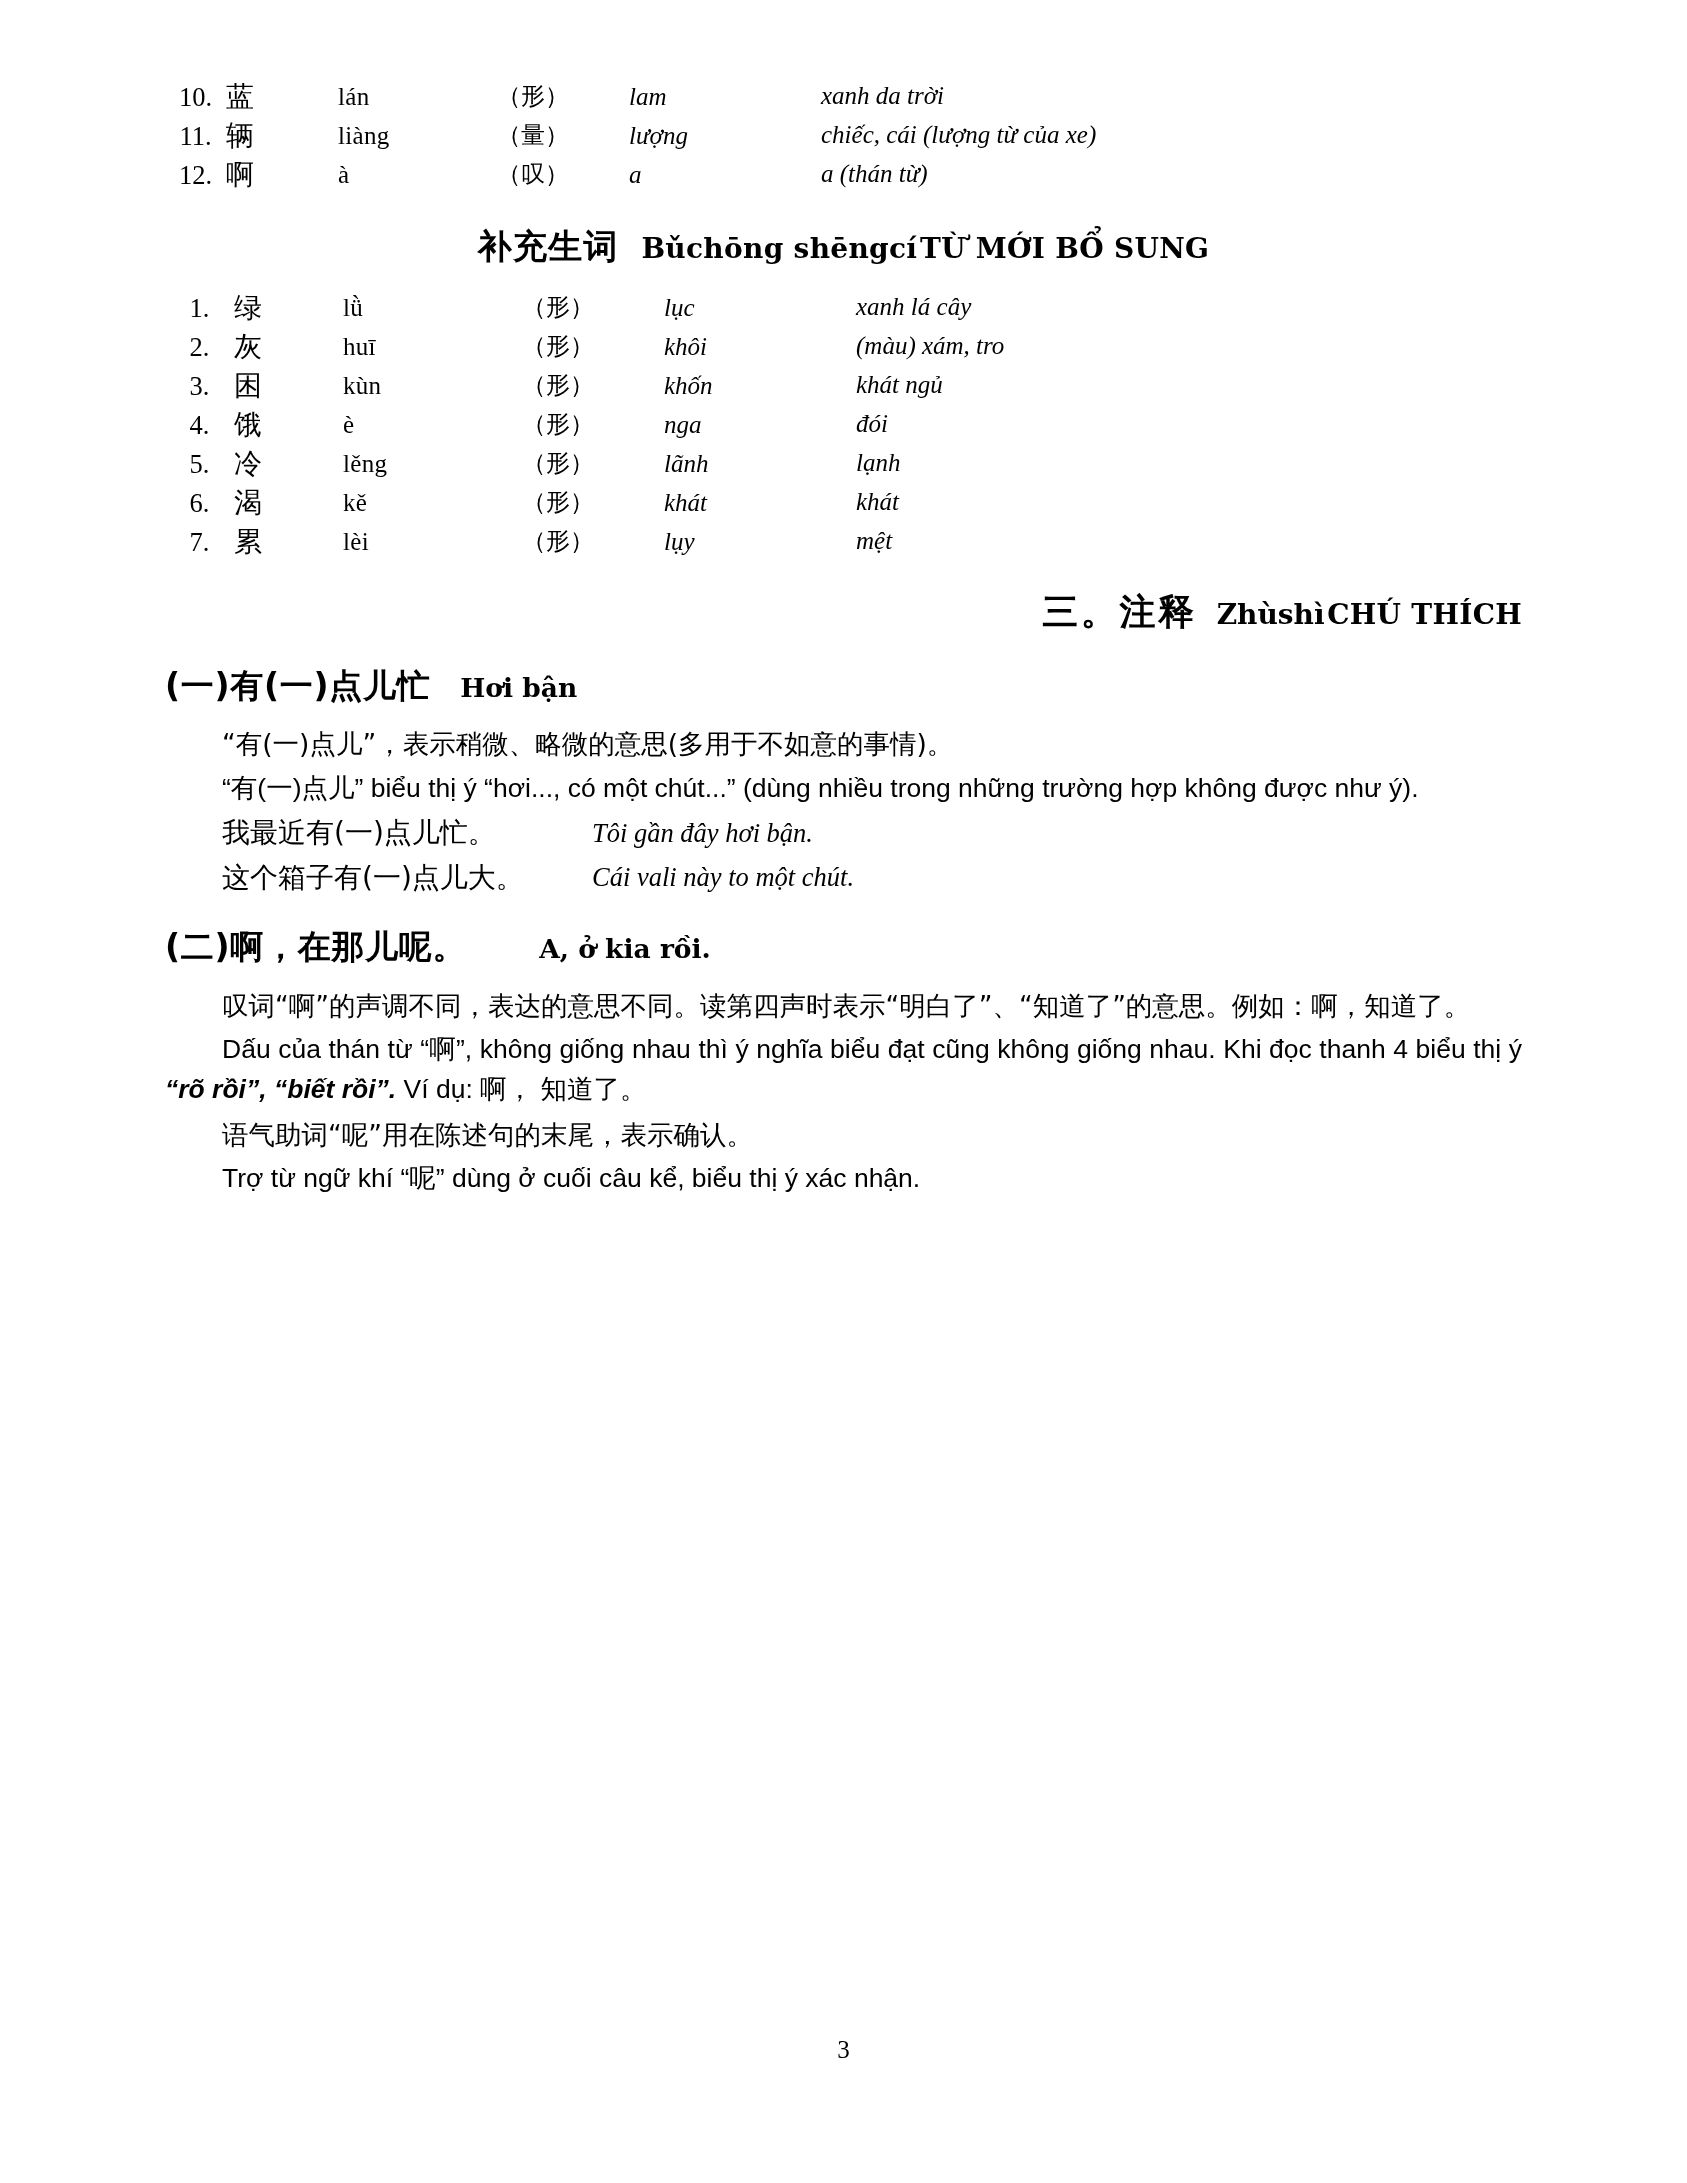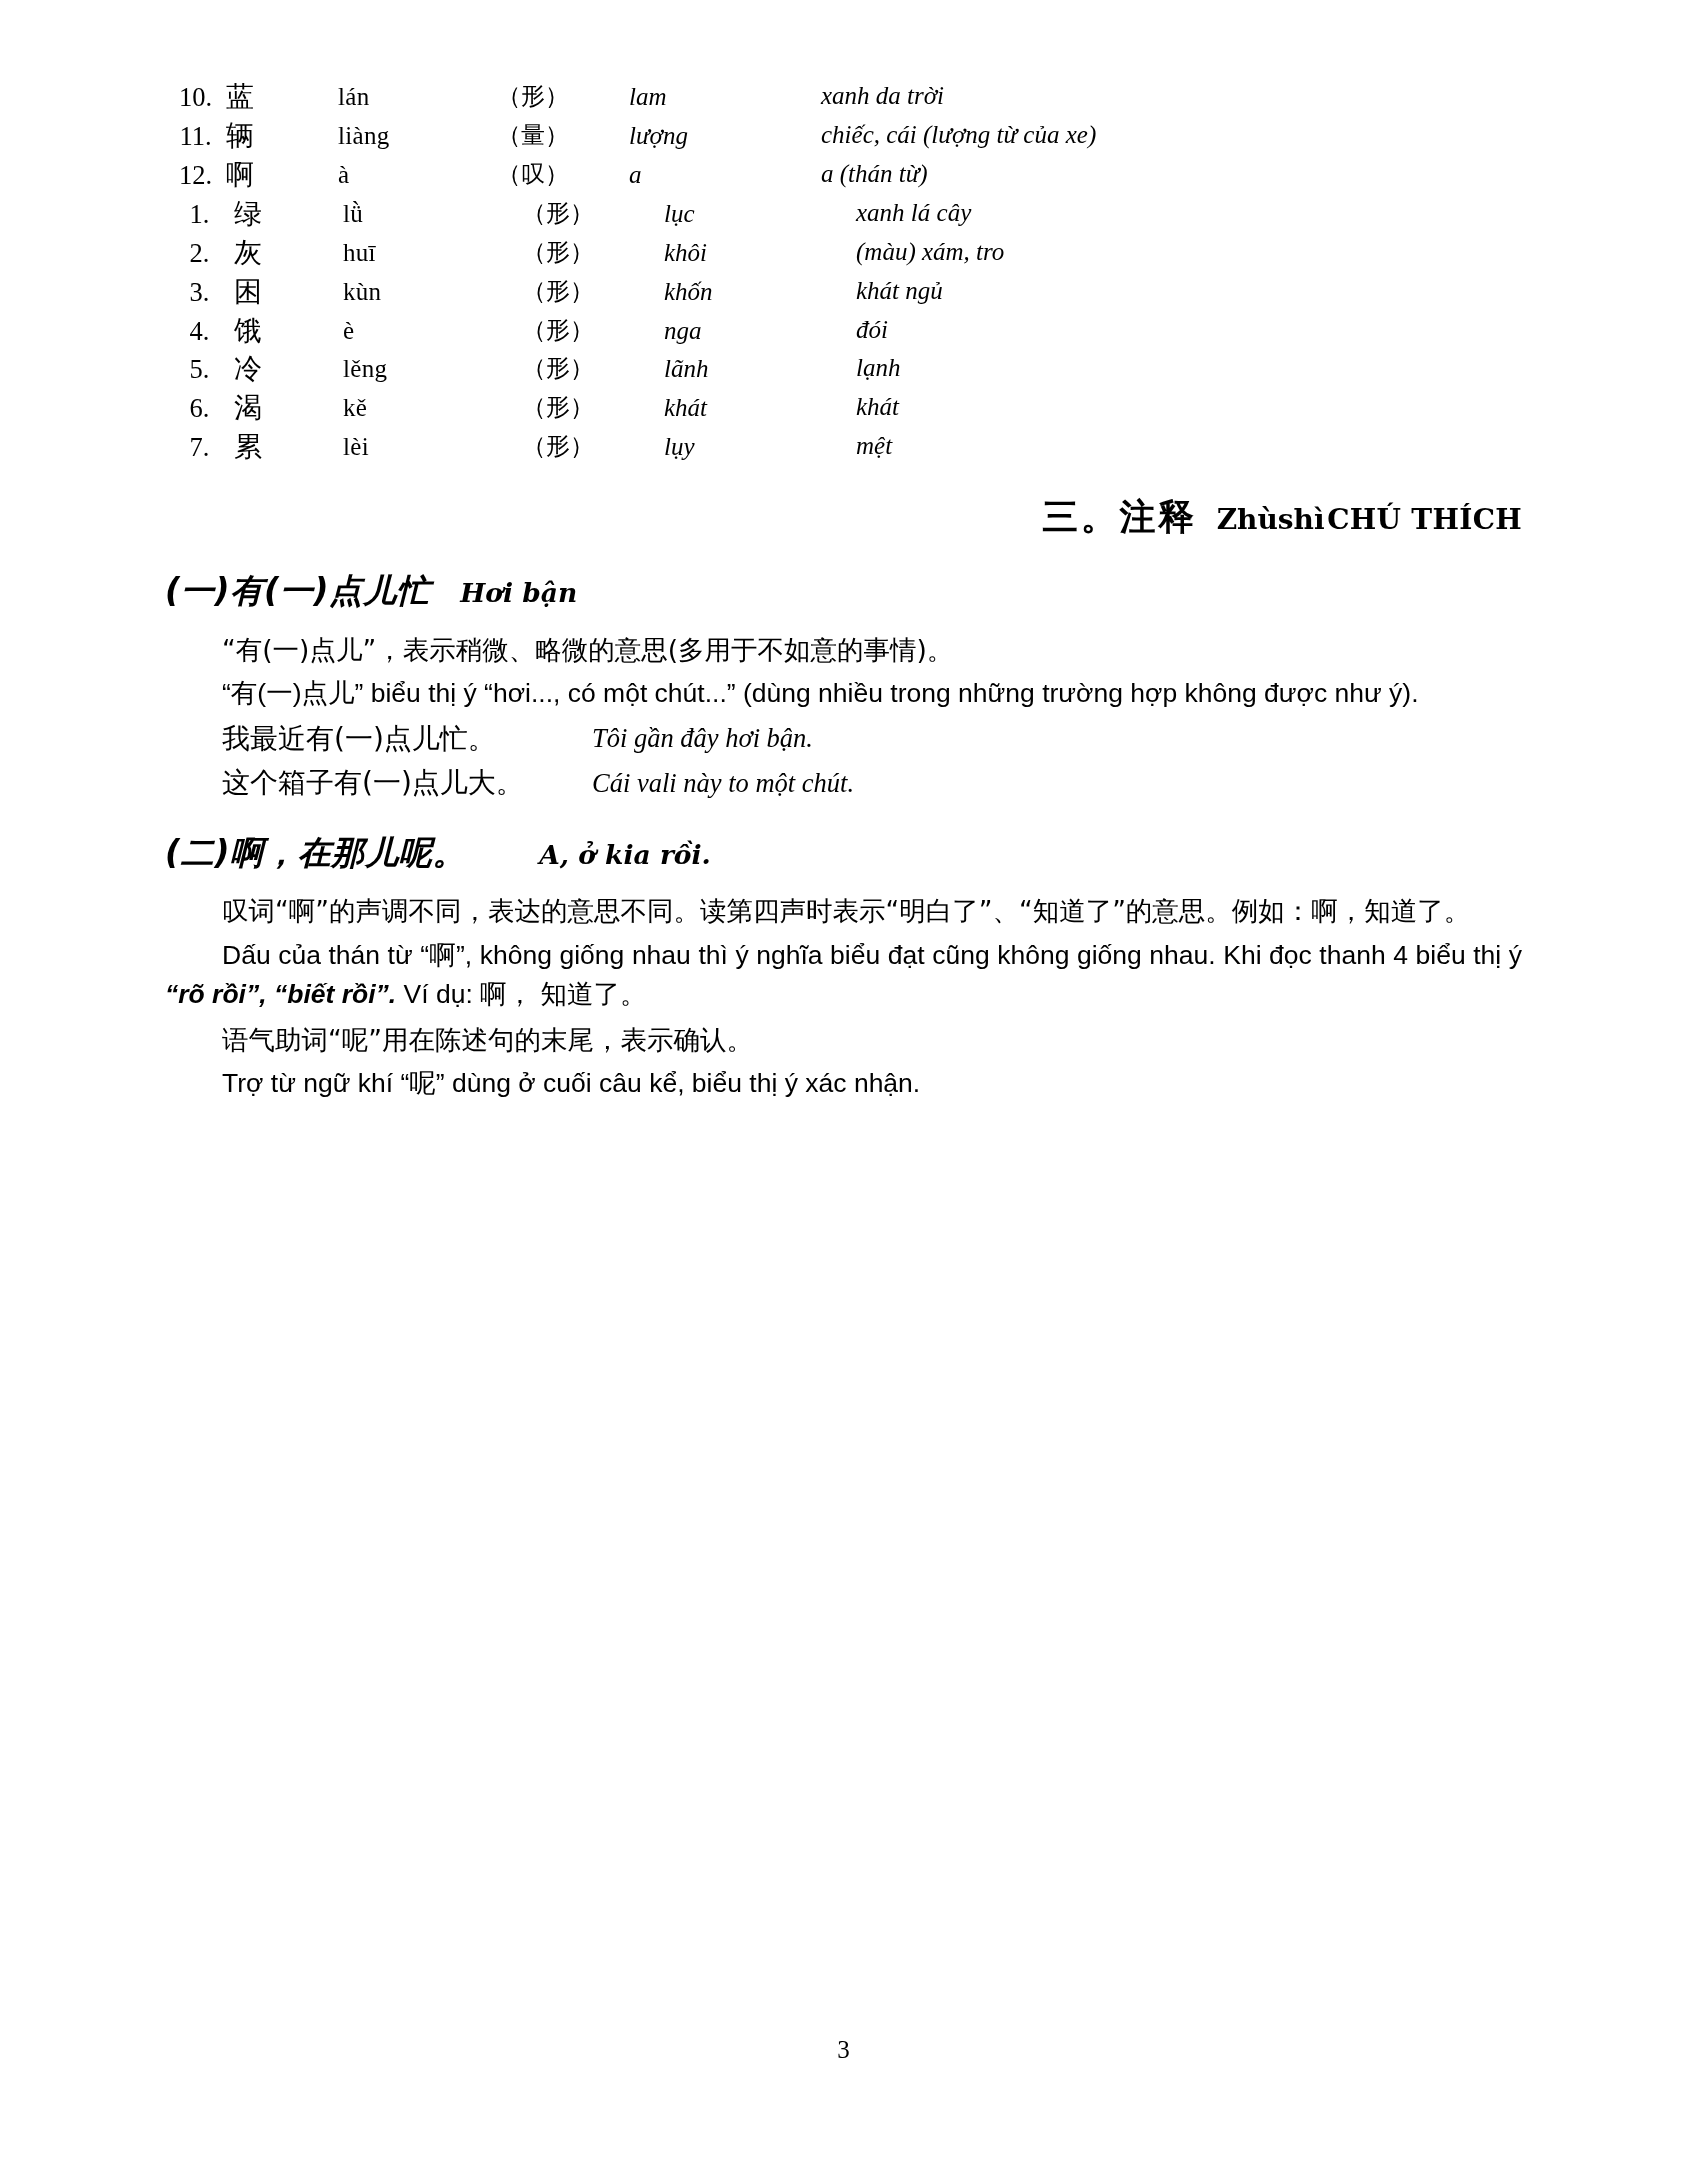--- a/index.html
+++ b/index.html
@@ -120,21 +120,20 @@
     font-family: "DejaVu Serif", serif;
     font-weight: bold;
     font-size: 28px;
     margin-left: 20px;
   }
 
   .sub-head {
     margin: 26.5px 0 14.6px 0;
     display: flex;
     align-items: baseline;
-    font-style: italic;
   }
   .sub-cn {
     font-family: "DejaVu Sans", sans-serif;
     font-weight: bold;
     font-size: 33px;
     letter-spacing: 0.7px;
   }
   .sub-vn {
     font-family: "DejaVu Serif", serif;
     font-weight: bold;
@@ -218,20 +217,23 @@
     <li class="vocab-row">
       <span class="c-num">12.</span>
       <span class="c-han">啊</span>
       <span class="c-pinyin">à</span>
       <span class="c-cat">（叹）</span>
       <span class="c-viet-word">a</span>
       <span class="c-meaning">a (thán từ)</span>
     </li>
   </ul>
 
+  <div class="center-head">
+    <span class="head-cn">补充生词</span><span class="head-rom">Bǔchōng shēngcí</span> <span class="head-vn">TỪ MỚI BỔ SUNG</span>
+  </div>
 
   <ul class="vocab-list list-b">
     <li class="vocab-row">
       <span class="c-num">1.</span>
       <span class="c-han">绿</span>
       <span class="c-pinyin">lǜ</span>
       <span class="c-cat">（形）</span>
       <span class="c-viet-word">lục</span>
       <span class="c-meaning">xanh lá cây</span>
     </li>

